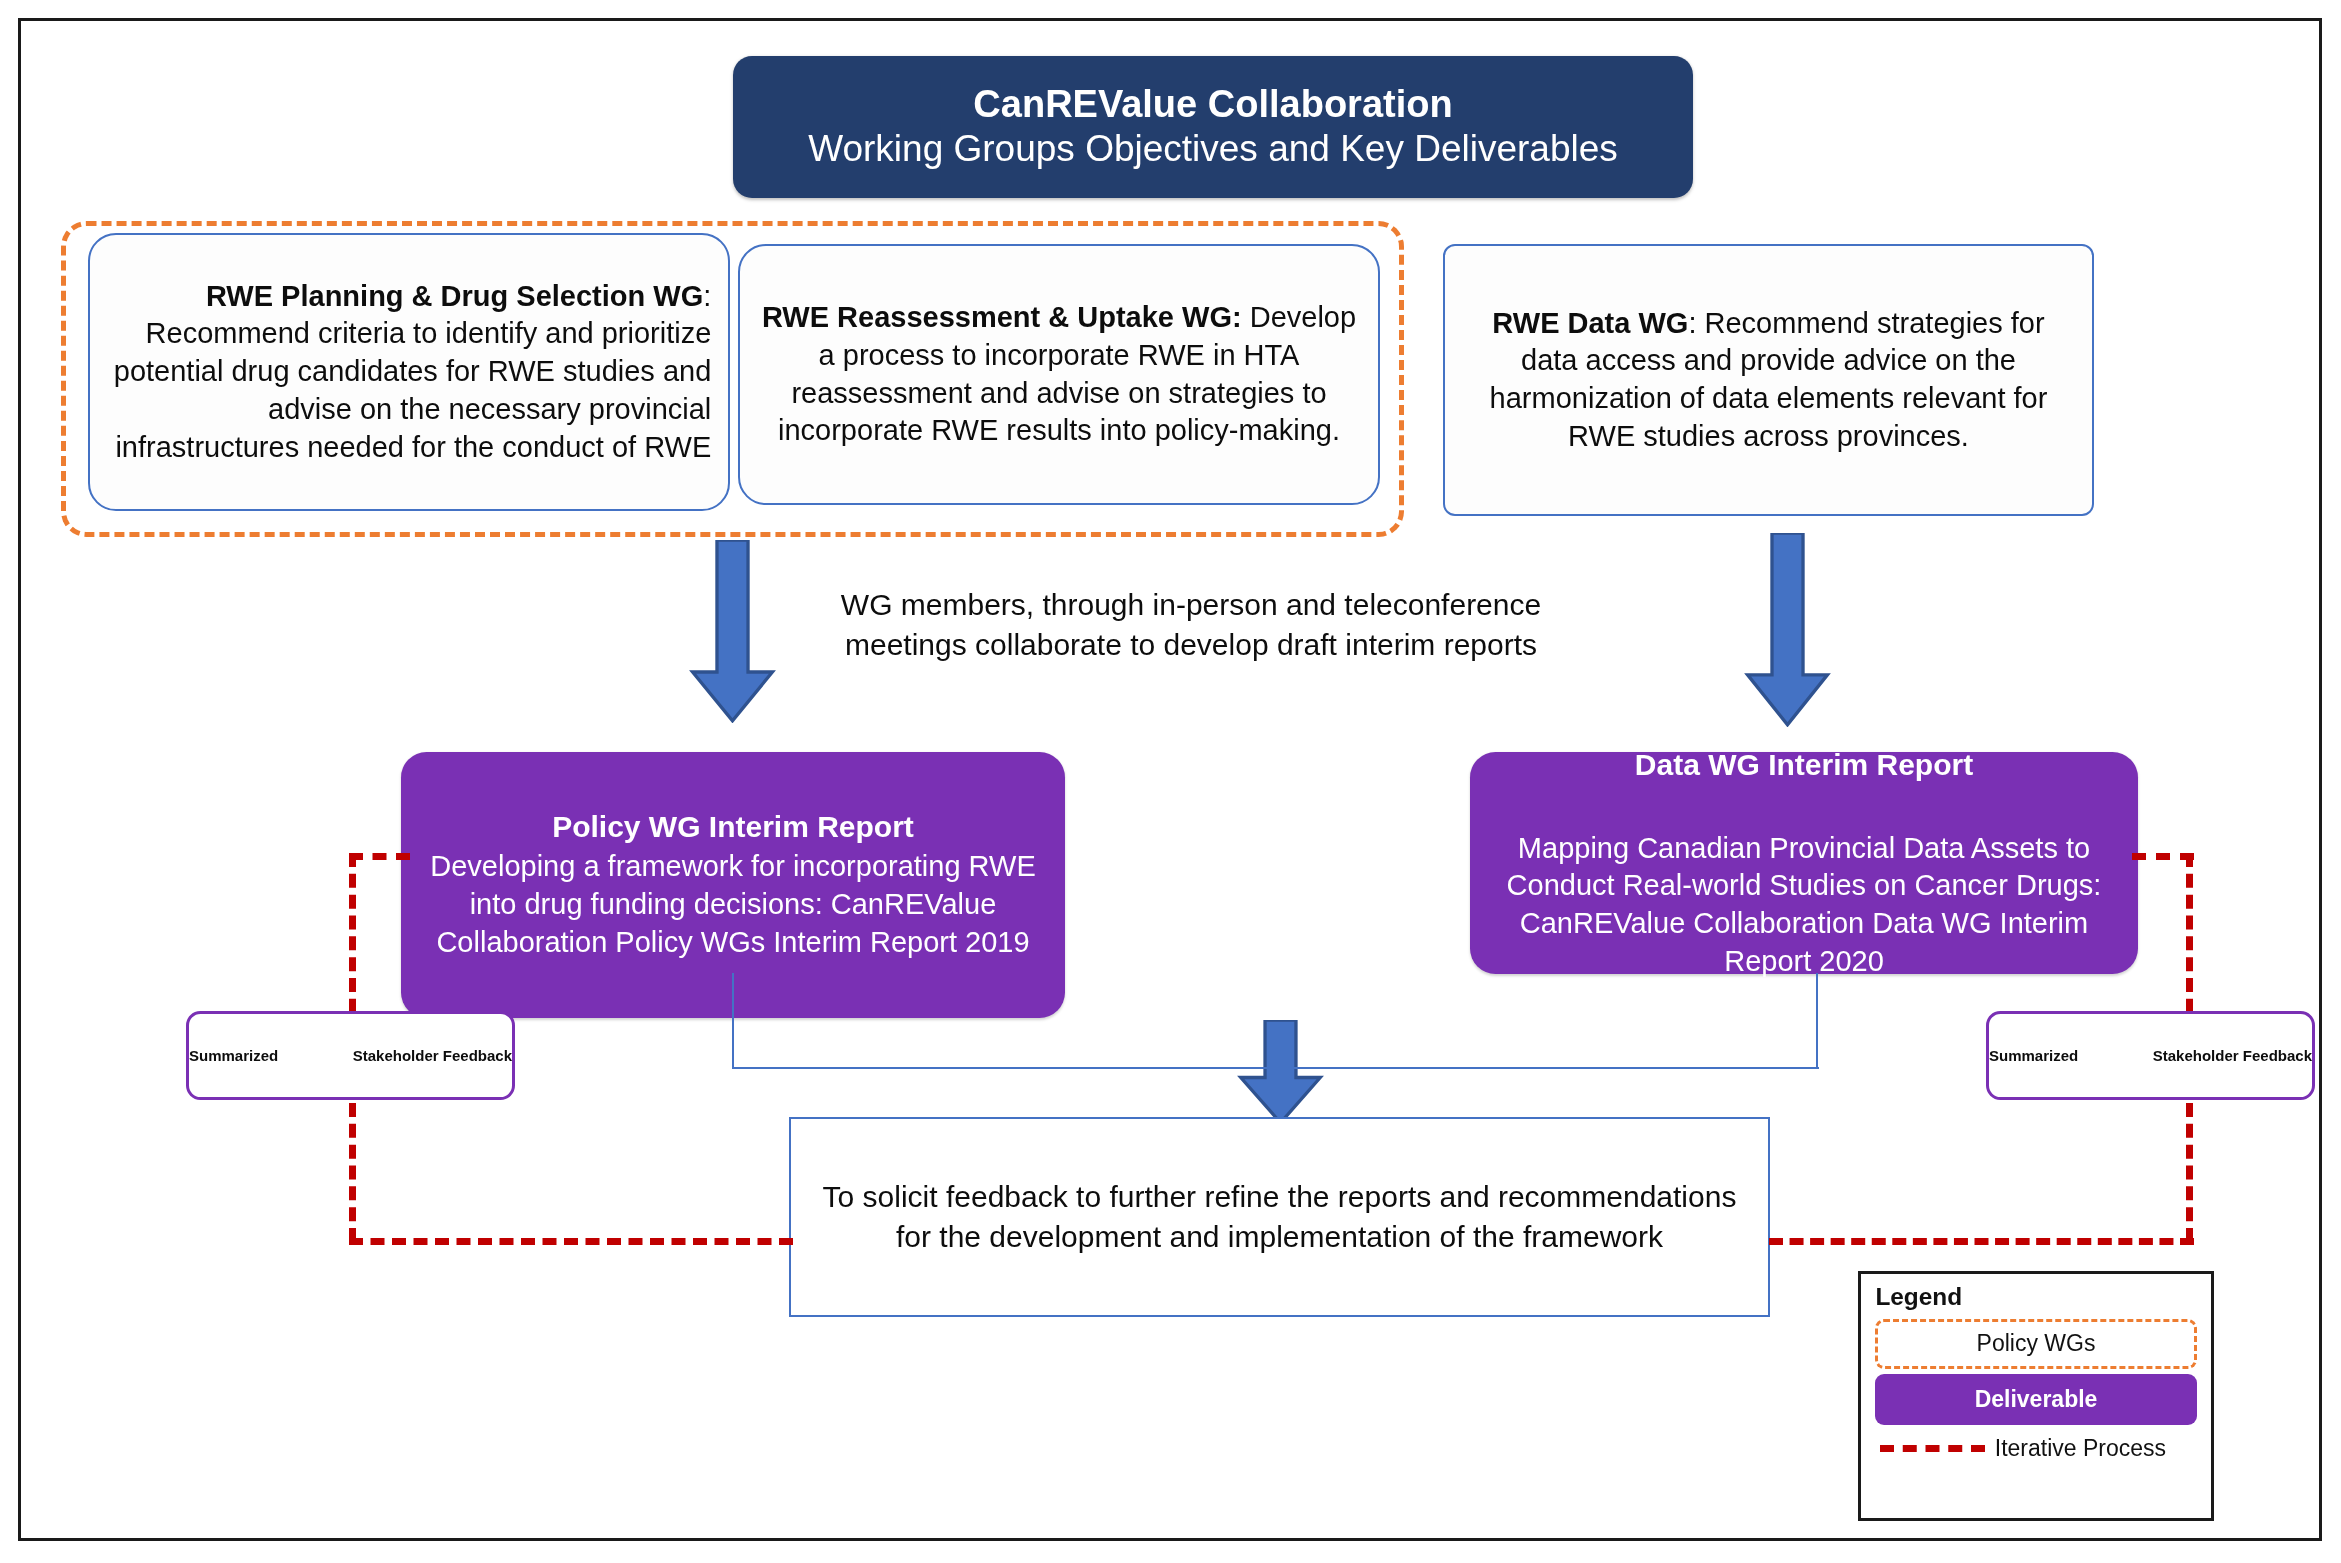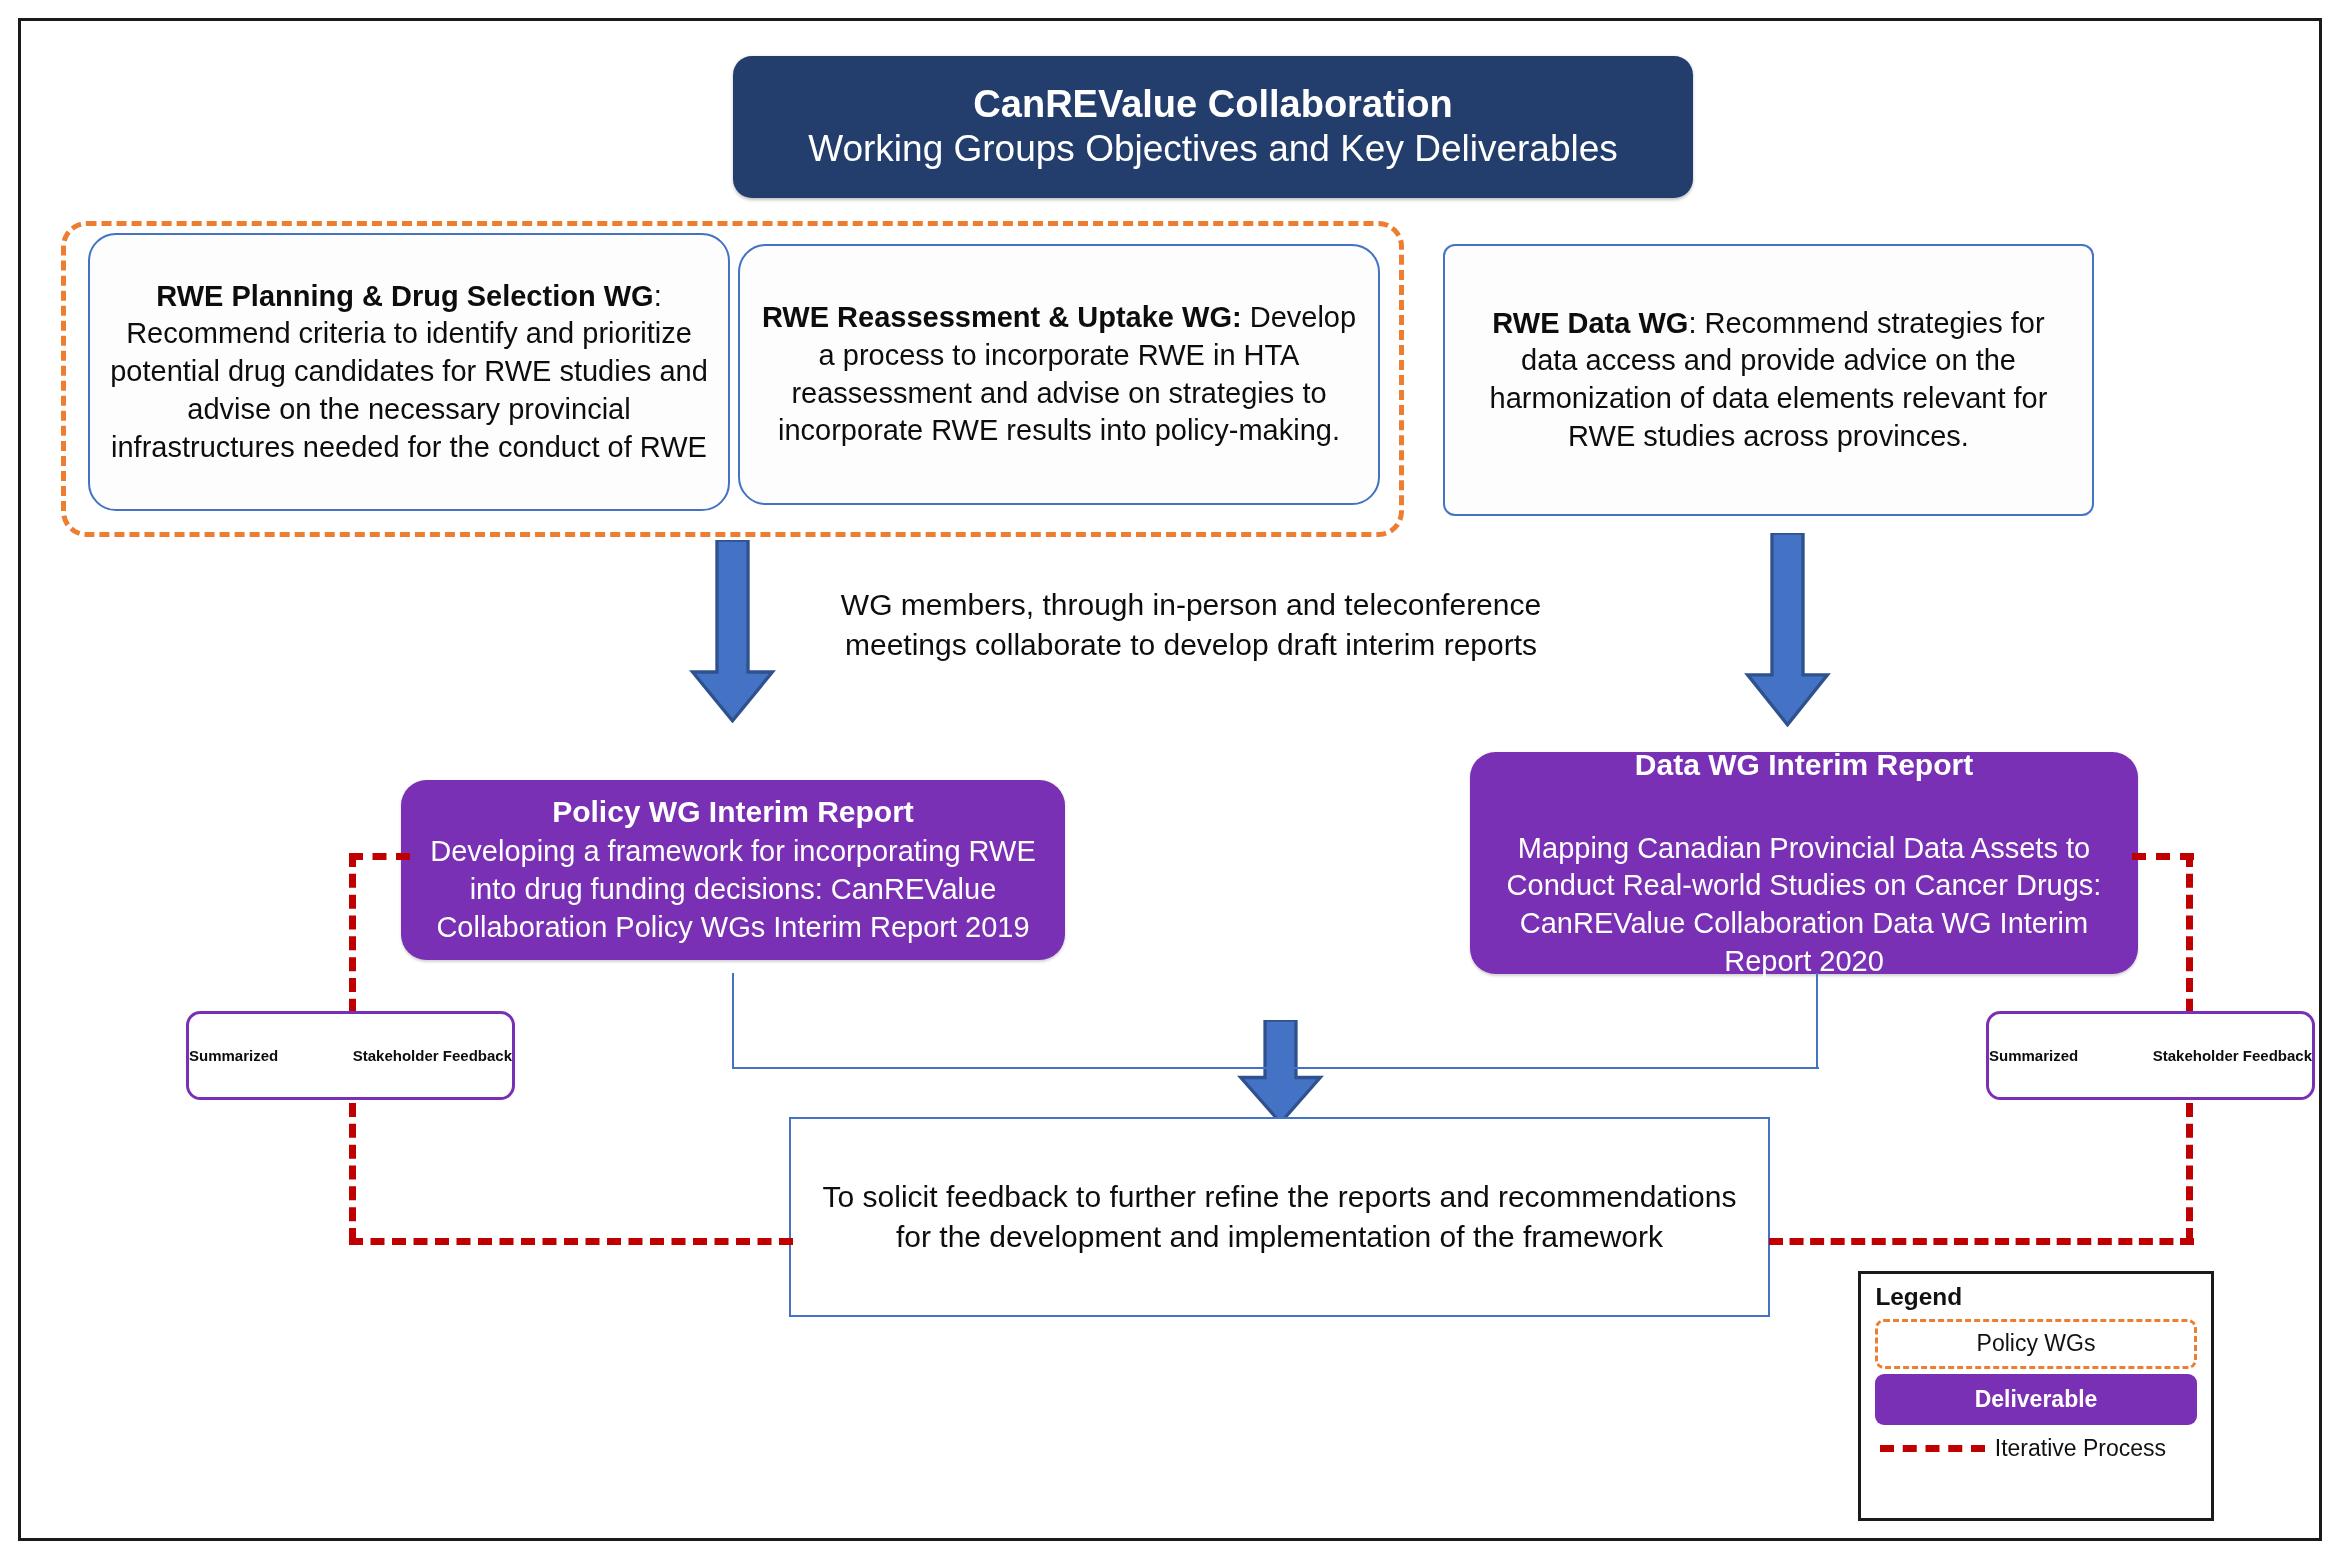--- a/index.html
+++ b/index.html
@@ -24,41 +24,41 @@
                 border:5px dashed #ED7D31;border-radius:25.5px;box-sizing:border-box;}
 
   
   .wg-box{position:absolute;background:#fdfdfd;border:2.8px solid #4472C4;
           border-radius:28px;box-sizing:border-box;
           display:flex;align-items:center;justify-content:center;
           text-align:center;color:#0d0d0d;padding:10px 16.7px;}
   .wg-inner{font-size:29px;line-height:1.30;}
   .wg-inner b{font-weight:bold;}
 
-  #wg1{left:88px;top:233px;width:642px;height:278px;}
+  #wg1{left:88px;top:233px;width:642px;height:278px;text-align:right;}
   #wg2{left:738px;top:244px;width:642px;height:261px;}
   #wg3{left:1443px;top:244px;width:651px;height:272px;border-radius:12px;}
 
   
   .mid-text{position:absolute;left:794px;top:585px;width:794px;
             text-align:center;font-size:30px;line-height:1.33;color:#0d0d0d;}
 
   
   .blue-arrow{position:absolute;}
   .blue-arrow svg{display:block;}
 
   
   .deliv{position:absolute;background:#7A30B4;border-radius:25.5px;box-sizing:border-box;
          display:flex;flex-direction:column;align-items:center;justify-content:center;
          color:#ffffff;text-align:center;padding:5.6px 15.5px;
          box-shadow:0 1.7px 2.8px rgba(0,0,0,.18);}
   .deliv-title{font-size:30px;font-weight:bold;line-height:1.26;margin-bottom:2.2px;}
   .deliv-body{font-size:29px;line-height:1.30;}
 
-  #deliv-policy{left:401px;top:780px;width:664px;height:180px;}
+  #deliv-policy{left:401px;top:752px;width:664px;height:266px;}
   #deliv-data{left:1470px;top:752px;width:668px;height:222px;gap:44px;}
 
   
   .conn{position:absolute;background:#4472C4;}
   .conn-v{width:2.2px;}
   .conn-h{height:2.2px;}
 
   
   .consult{position:absolute;left:789px;top:1117px;width:981px;height:200px;
            background:#ffffff;border:2.8px solid #4472C4;box-sizing:border-box;

